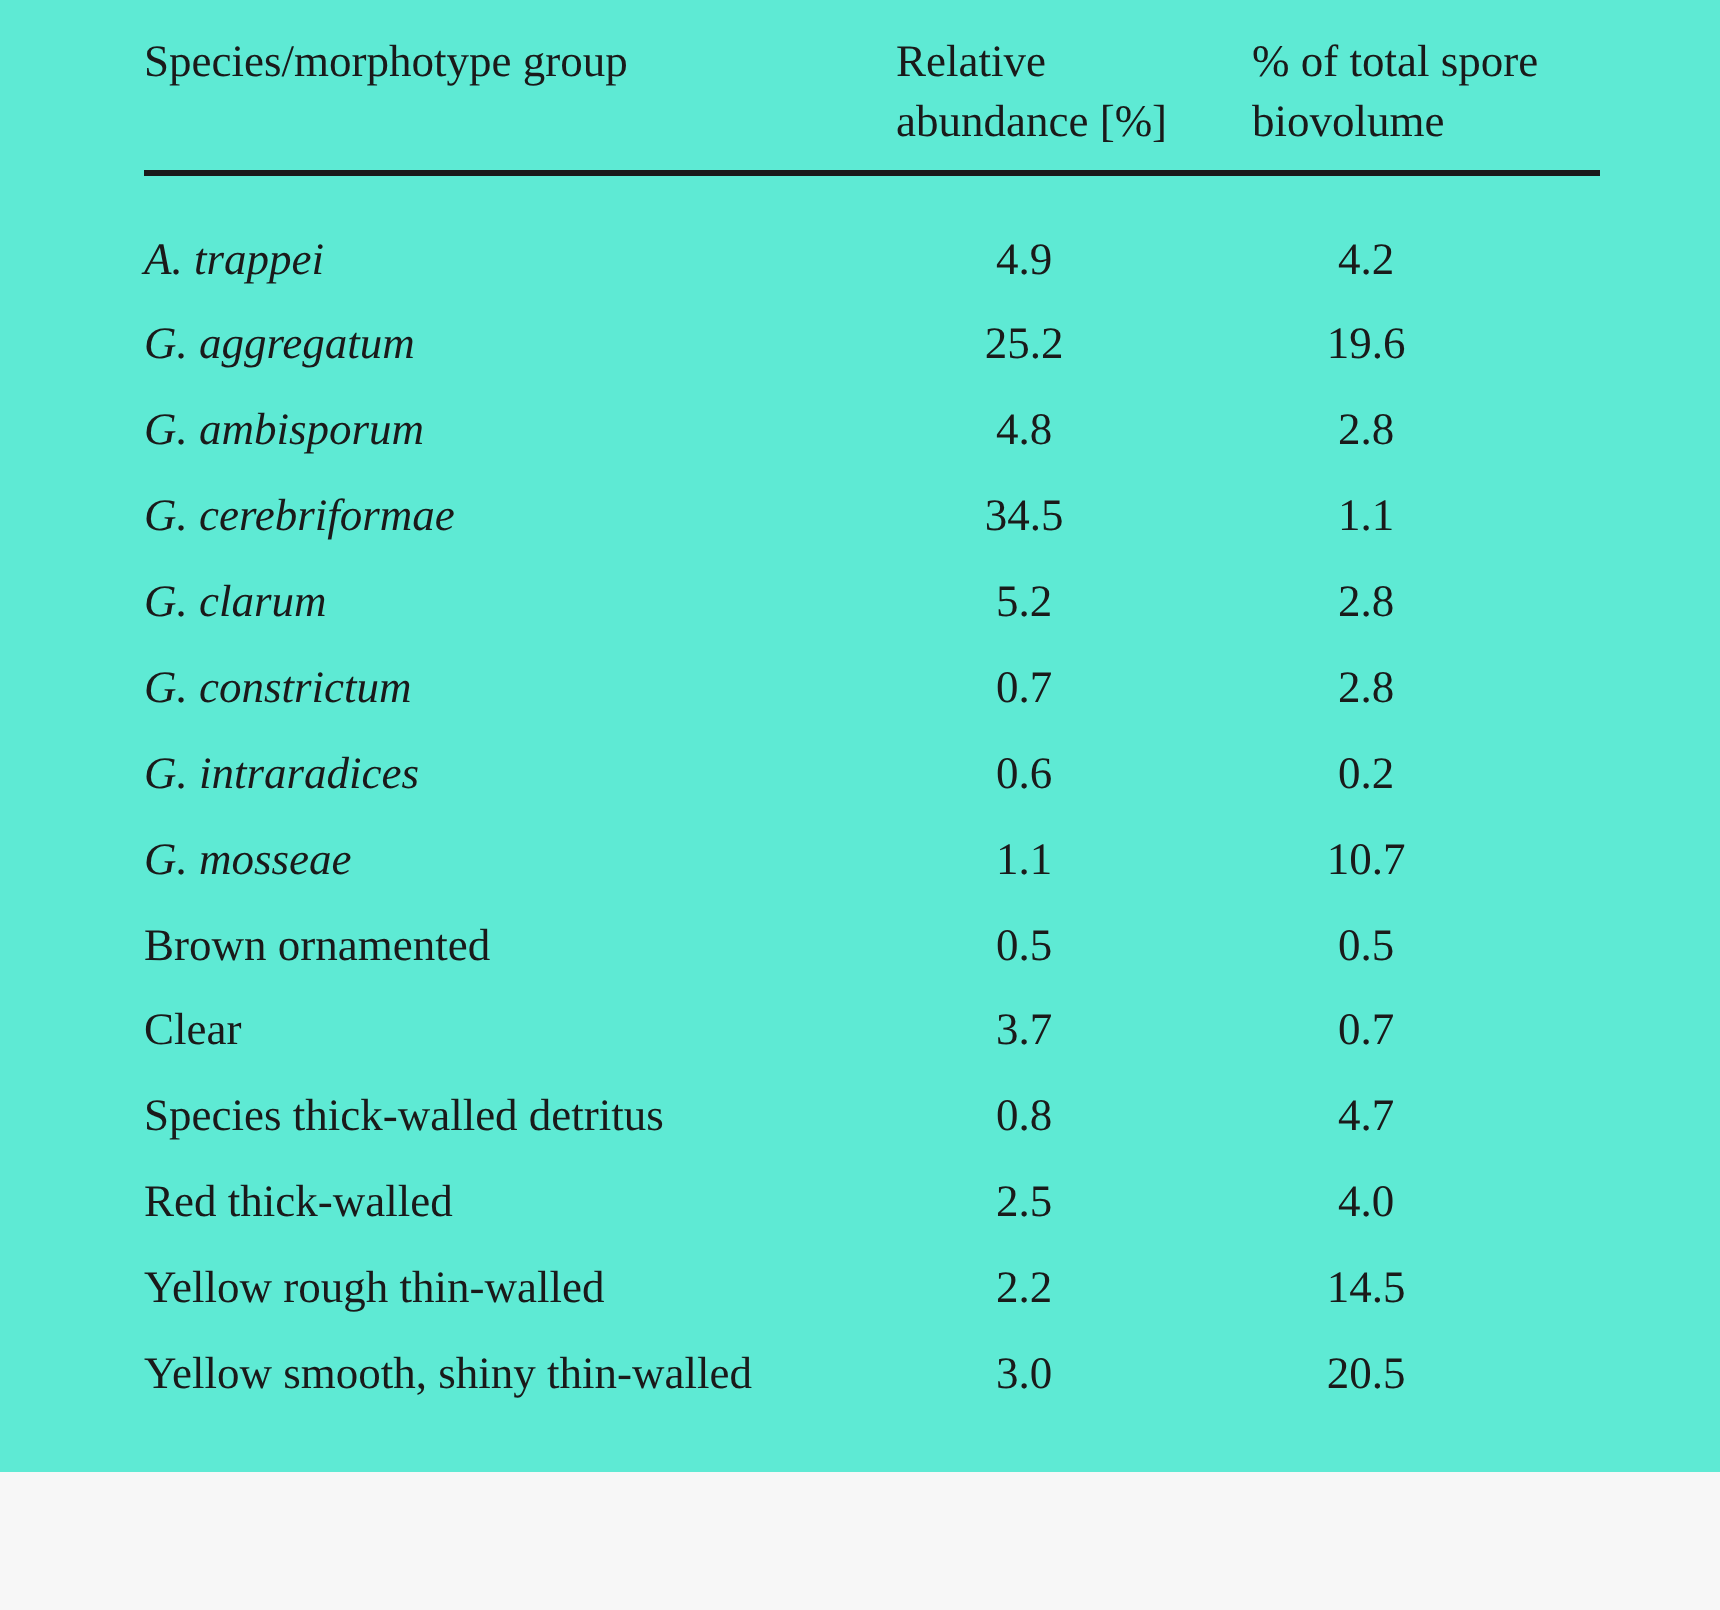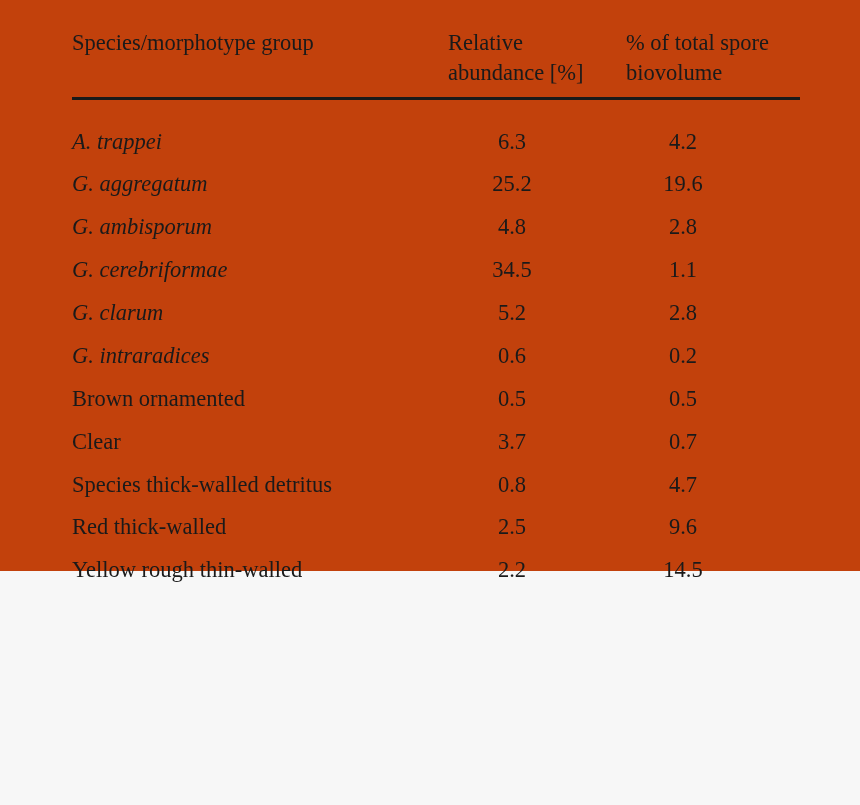--- a/index.html
+++ b/index.html
@@ -9,24 +9,24 @@
   }
   body {
     width: 860px;
     height: 805px;
     font-family: "Liberation Serif", "DejaVu Serif", serif;
     color: #1a1a1a;
     overflow: hidden;
   }
   .sheet {
     width: 860px;
-    height: 571px;
+    height: 736px;
     box-sizing: border-box;
-    padding: 28px 60px 0 72px;
-    background: #c2410c;
+    padding: 16px 60px 0 72px;
+    background: #5eead4;
   }
   table.data-table {
     width: 728px;
     border-collapse: collapse;
     table-layout: fixed;
   }
   table.data-table col.c0 { width: 368px; }
   table.data-table col.c1 { width: 172px; }
   table.data-table col.c2 { width: 188px; }
 
@@ -103,21 +103,21 @@
       <tr class="rule-row">
         <th colspan="3">
           <div class="rule"></div>
           <div class="rule-spacer"></div>
         </th>
       </tr>
     </thead>
     <tbody id="table-body">
         <tr>
           <td class="name italic">A. trappei</td>
-          <td class="num c1">6.3</td>
+          <td class="num c1">4.9</td>
           <td class="num c2">4.2</td>
         </tr>
         <tr>
           <td class="name italic">G. aggregatum</td>
           <td class="num c1">25.2</td>
           <td class="num c2">19.6</td>
         </tr>
         <tr>
           <td class="name italic">G. ambisporum</td>
           <td class="num c1">4.8</td>
@@ -127,44 +127,59 @@
           <td class="name italic">G. cerebriformae</td>
           <td class="num c1">34.5</td>
           <td class="num c2">1.1</td>
         </tr>
         <tr>
           <td class="name italic">G. clarum</td>
           <td class="num c1">5.2</td>
           <td class="num c2">2.8</td>
         </tr>
         <tr>
+          <td class="name italic">G. constrictum</td>
+          <td class="num c1">0.7</td>
+          <td class="num c2">2.8</td>
+        </tr>
+        <tr>
           <td class="name italic">G. intraradices</td>
           <td class="num c1">0.6</td>
           <td class="num c2">0.2</td>
+        </tr>
+        <tr>
+          <td class="name italic">G. mosseae</td>
+          <td class="num c1">1.1</td>
+          <td class="num c2">10.7</td>
         </tr>
         <tr>
           <td class="name">Brown ornamented</td>
           <td class="num c1">0.5</td>
           <td class="num c2">0.5</td>
         </tr>
         <tr>
           <td class="name">Clear</td>
           <td class="num c1">3.7</td>
           <td class="num c2">0.7</td>
         </tr>
         <tr>
           <td class="name">Species thick-walled detritus</td>
           <td class="num c1">0.8</td>
           <td class="num c2">4.7</td>
         </tr>
         <tr>
           <td class="name">Red thick-walled</td>
           <td class="num c1">2.5</td>
-          <td class="num c2">9.6</td>
+          <td class="num c2">4.0</td>
         </tr>
         <tr>
           <td class="name">Yellow rough thin-walled</td>
           <td class="num c1">2.2</td>
           <td class="num c2">14.5</td>
         </tr>
+        <tr>
+          <td class="name">Yellow smooth, shiny thin-walled</td>
+          <td class="num c1">3.0</td>
+          <td class="num c2">20.5</td>
+        </tr>
       </tbody>
   </table>
 </div>
 
 </body></html>

